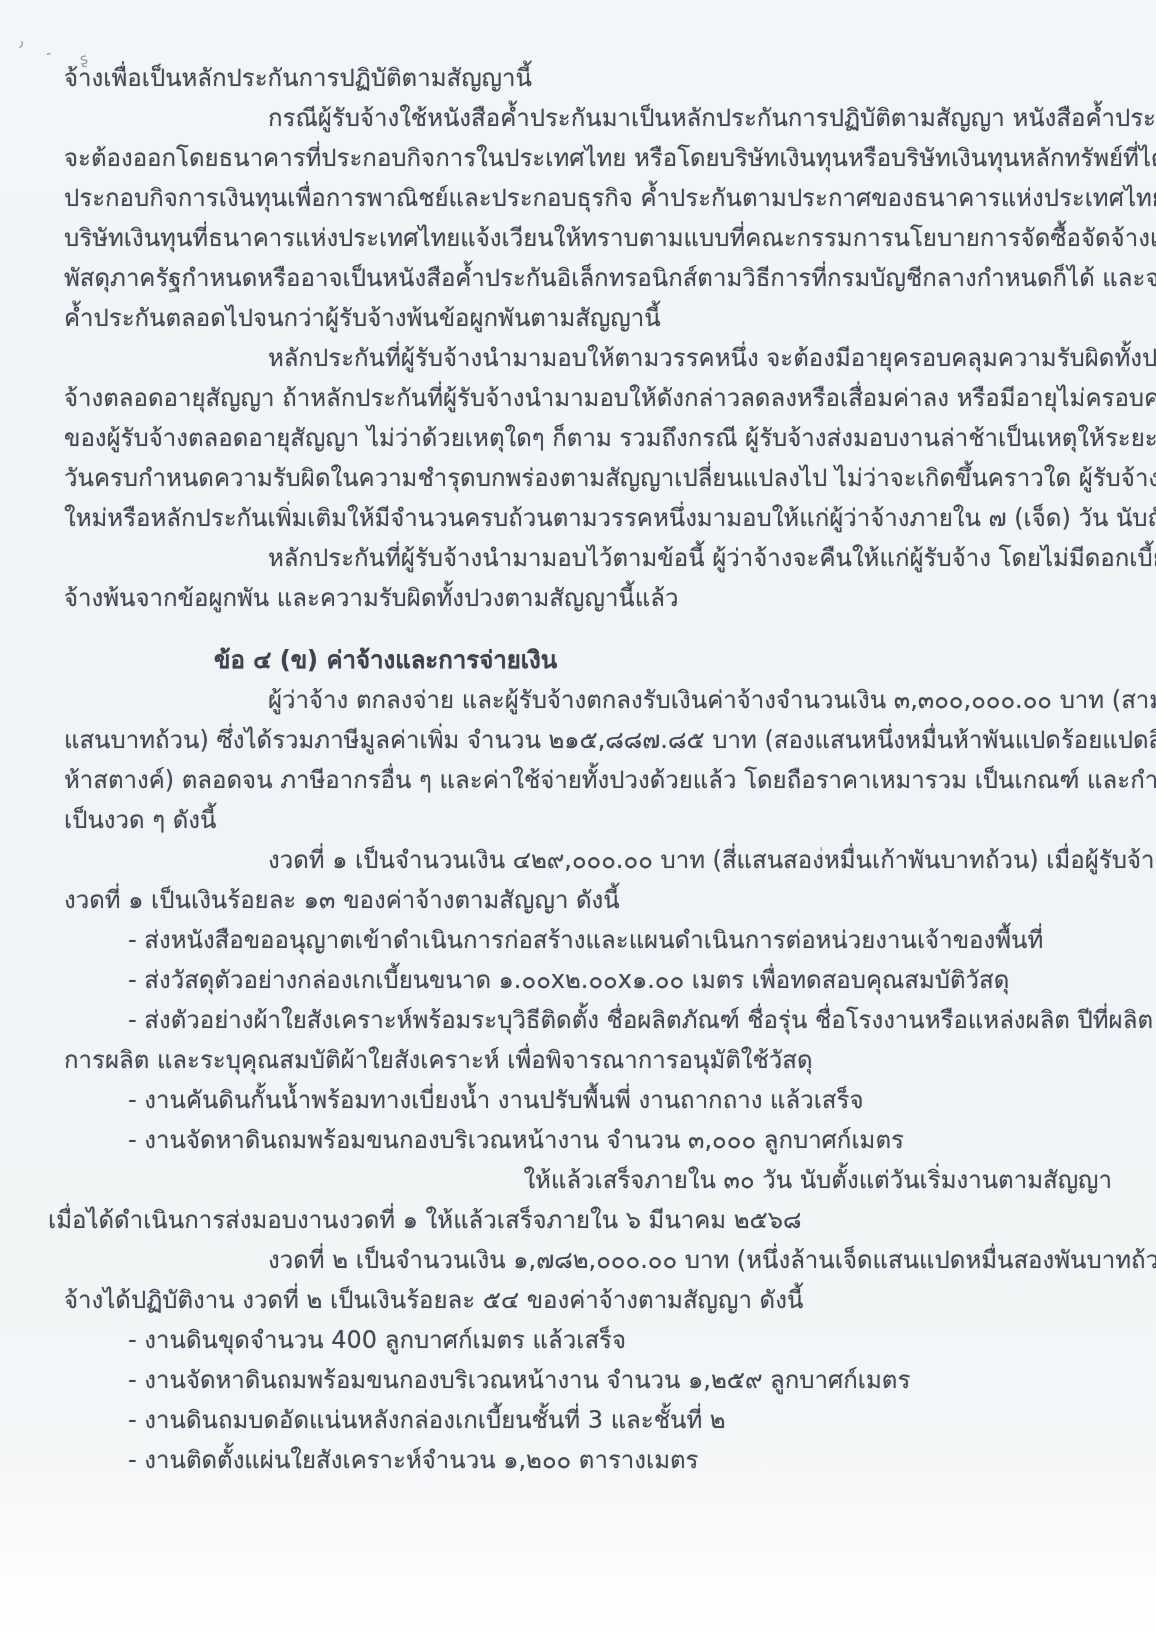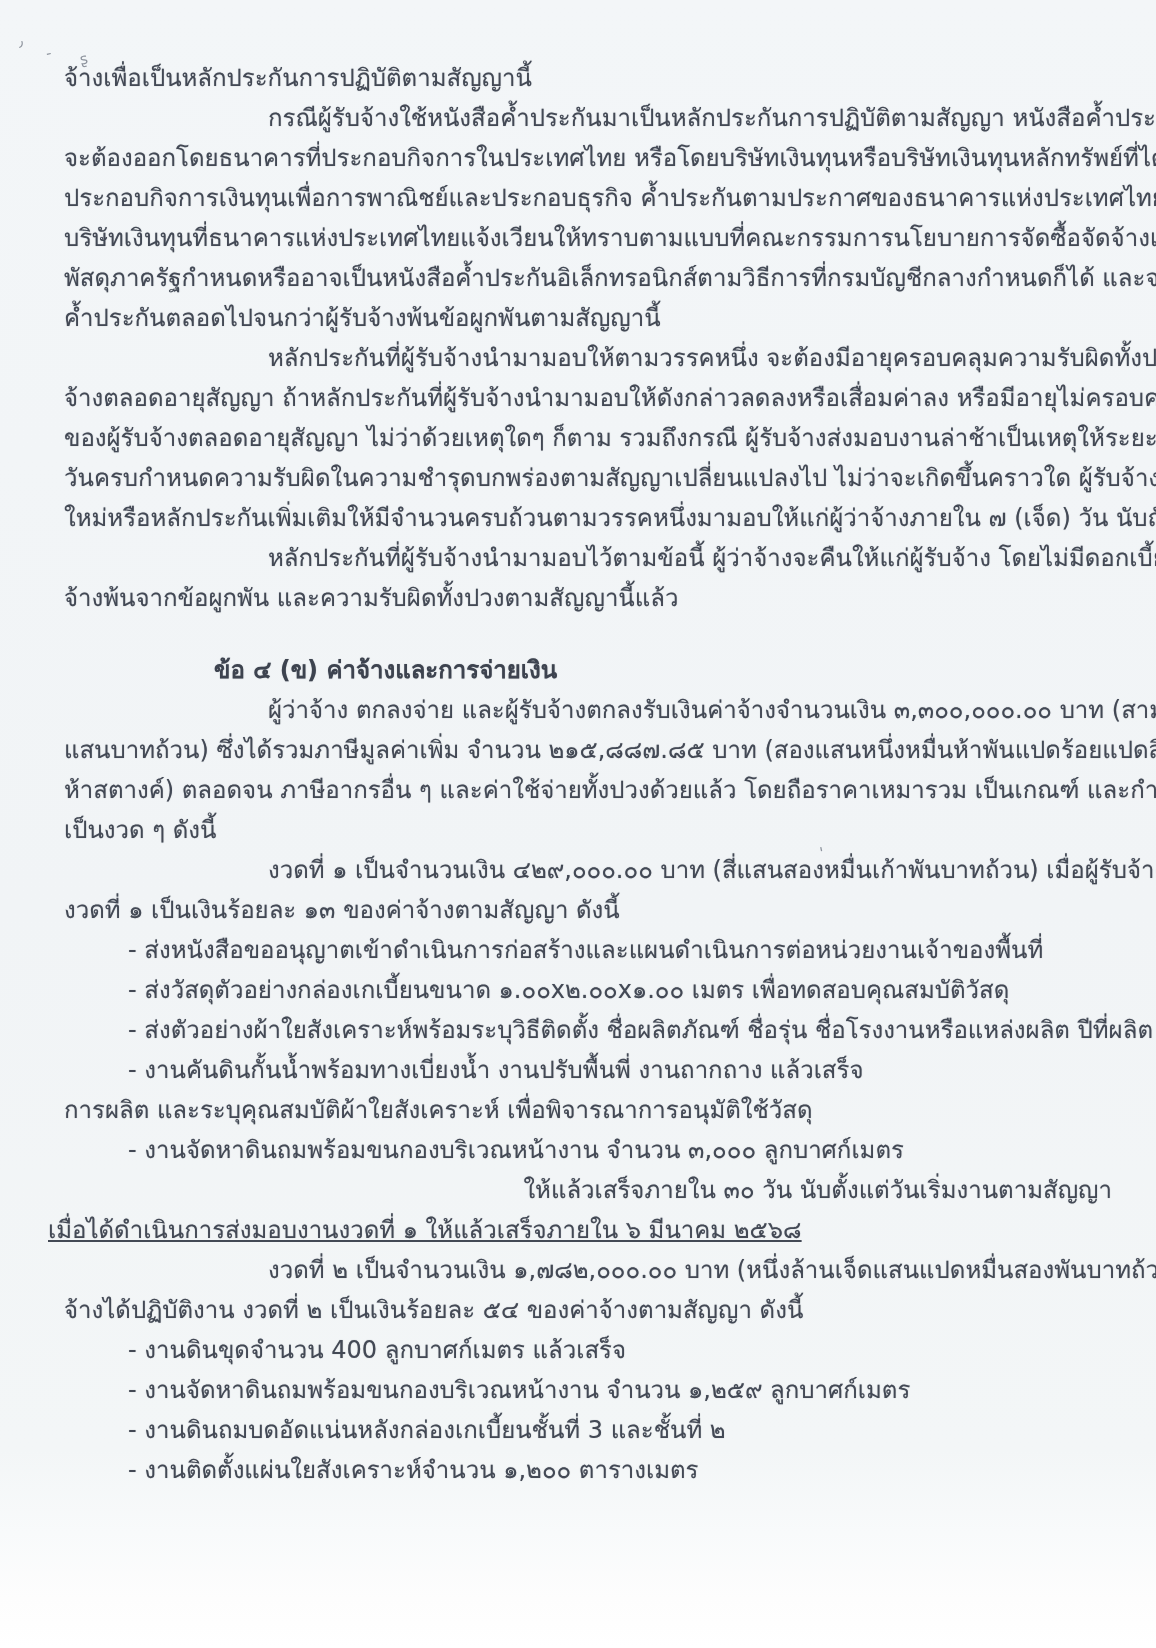--- a/index.html
+++ b/index.html
@@ -39,25 +39,25 @@
   .line {
     height: 40px;
     line-height: 40px;
     white-space: nowrap;
     overflow: visible;
   }
   .line.plain   { padding-left: 0; }
   .line.indent  { padding-left: 204px; }
   .line.bullet  { padding-left: 64px; }
   .line.sub     { padding-left: 86px; text-align: right; }
-  .line.outdent { margin-left: -16px; text-decoration: underline; }
+  .line.outdent { margin-left: -16px; }
   .line.heading {
     padding-left: 150px;
     font-weight: bold;
-    margin-top: 32px;
+    margin-top: 22px;
     color: #3d434f;
   }
   .artifact {
     position: absolute;
     color: #8d939d;
     font-size: 15px;
     line-height: 1;
     text-shadow: none;
     transform: rotate(-12deg);
   }
@@ -85,22 +85,22 @@
       <div class="line heading">ข้อ ๔ (ข) ค่าจ้างและการจ่ายเงิน</div>
       <div class="line indent">ผู้ว่าจ้าง ตกลงจ่าย และผู้รับจ้างตกลงรับเงินค่าจ้างจำนวนเงิน ๓,๓๐๐,๐๐๐.๐๐ บาท (สามล้านสาม</div>
       <div class="line plain">แสนบาทถ้วน) ซึ่งได้รวมภาษีมูลค่าเพิ่ม จำนวน ๒๑๕,๘๘๗.๘๕ บาท (สองแสนหนึ่งหมื่นห้าพันแปดร้อยแปดสิบเจ็ดบาทแปดสิบ</div>
       <div class="line plain">ห้าสตางค์) ตลอดจน ภาษีอากรอื่น ๆ และค่าใช้จ่ายทั้งปวงด้วยแล้ว โดยถือราคาเหมารวม เป็นเกณฑ์ และกำหนดการจ่ายเงิน</div>
       <div class="line plain">เป็นงวด ๆ ดังนี้</div>
       <div class="line indent">งวดที่ ๑ เป็นจำนวนเงิน ๔๒๙,๐๐๐.๐๐ บาท (สี่แสนสองหมื่นเก้าพันบาทถ้วน) เมื่อผู้รับจ้างได้ปฏิบัติงาน</div>
       <div class="line plain">งวดที่ ๑ เป็นเงินร้อยละ ๑๓ ของค่าจ้างตามสัญญา ดังนี้</div>
       <div class="line bullet">- ส่งหนังสือขออนุญาตเข้าดำเนินการก่อสร้างและแผนดำเนินการต่อหน่วยงานเจ้าของพื้นที่</div>
       <div class="line bullet">- ส่งวัสดุตัวอย่างกล่องเกเบี้ยนขนาด ๑.๐๐x๒.๐๐x๑.๐๐ เมตร เพื่อทดสอบคุณสมบัติวัสดุ</div>
       <div class="line bullet">- ส่งตัวอย่างผ้าใยสังเคราะห์พร้อมระบุวิธีติดตั้ง ชื่อผลิตภัณฑ์ ชื่อรุ่น ชื่อโรงงานหรือแหล่งผลิต ปีที่ผลิต  และหมายเลข</div>
+      <div class="line plain">การผลิต  และระบุคุณสมบัติผ้าใยสังเคราะห์ เพื่อพิจารณาการอนุมัติใช้วัสดุ</div>
       <div class="line bullet">- งานคันดินกั้นน้ำพร้อมทางเบี่ยงน้ำ งานปรับพื้นพี่ งานถากถาง แล้วเสร็จ</div>
-      <div class="line plain">การผลิต  และระบุคุณสมบัติผ้าใยสังเคราะห์ เพื่อพิจารณาการอนุมัติใช้วัสดุ</div>
       <div class="line bullet">- งานจัดหาดินถมพร้อมขนกองบริเวณหน้างาน จำนวน ๓,๐๐๐ ลูกบาศก์เมตร</div>
       <div class="line sub">ให้แล้วเสร็จภายใน ๓๐ วัน นับตั้งแต่วันเริ่มงานตามสัญญา</div>
       <div class="line outdent">เมื่อได้ดำเนินการส่งมอบงานงวดที่ ๑ ให้แล้วเสร็จภายใน ๖ มีนาคม ๒๕๖๘</div>
       <div class="line indent">งวดที่ ๒ เป็นจำนวนเงิน ๑,๗๘๒,๐๐๐.๐๐ บาท (หนึ่งล้านเจ็ดแสนแปดหมื่นสองพันบาทถ้วน) เมื่อผู้รับ</div>
       <div class="line plain">จ้างได้ปฏิบัติงาน งวดที่ ๒ เป็นเงินร้อยละ ๕๔ ของค่าจ้างตามสัญญา ดังนี้</div>
       <div class="line bullet">- งานดินขุดจำนวน 400 ลูกบาศก์เมตร แล้วเสร็จ</div>
       <div class="line bullet">- งานจัดหาดินถมพร้อมขนกองบริเวณหน้างาน จำนวน ๑,๒๕๙ ลูกบาศก์เมตร</div>
       <div class="line bullet">- งานดินถมบดอัดแน่นหลังกล่องเกเบี้ยนชั้นที่ 3 และชั้นที่ ๒</div>
       <div class="line bullet">- งานติดตั้งแผ่นใยสังเคราะห์จำนวน ๑,๒๐๐ ตารางเมตร</div>
     </div>

